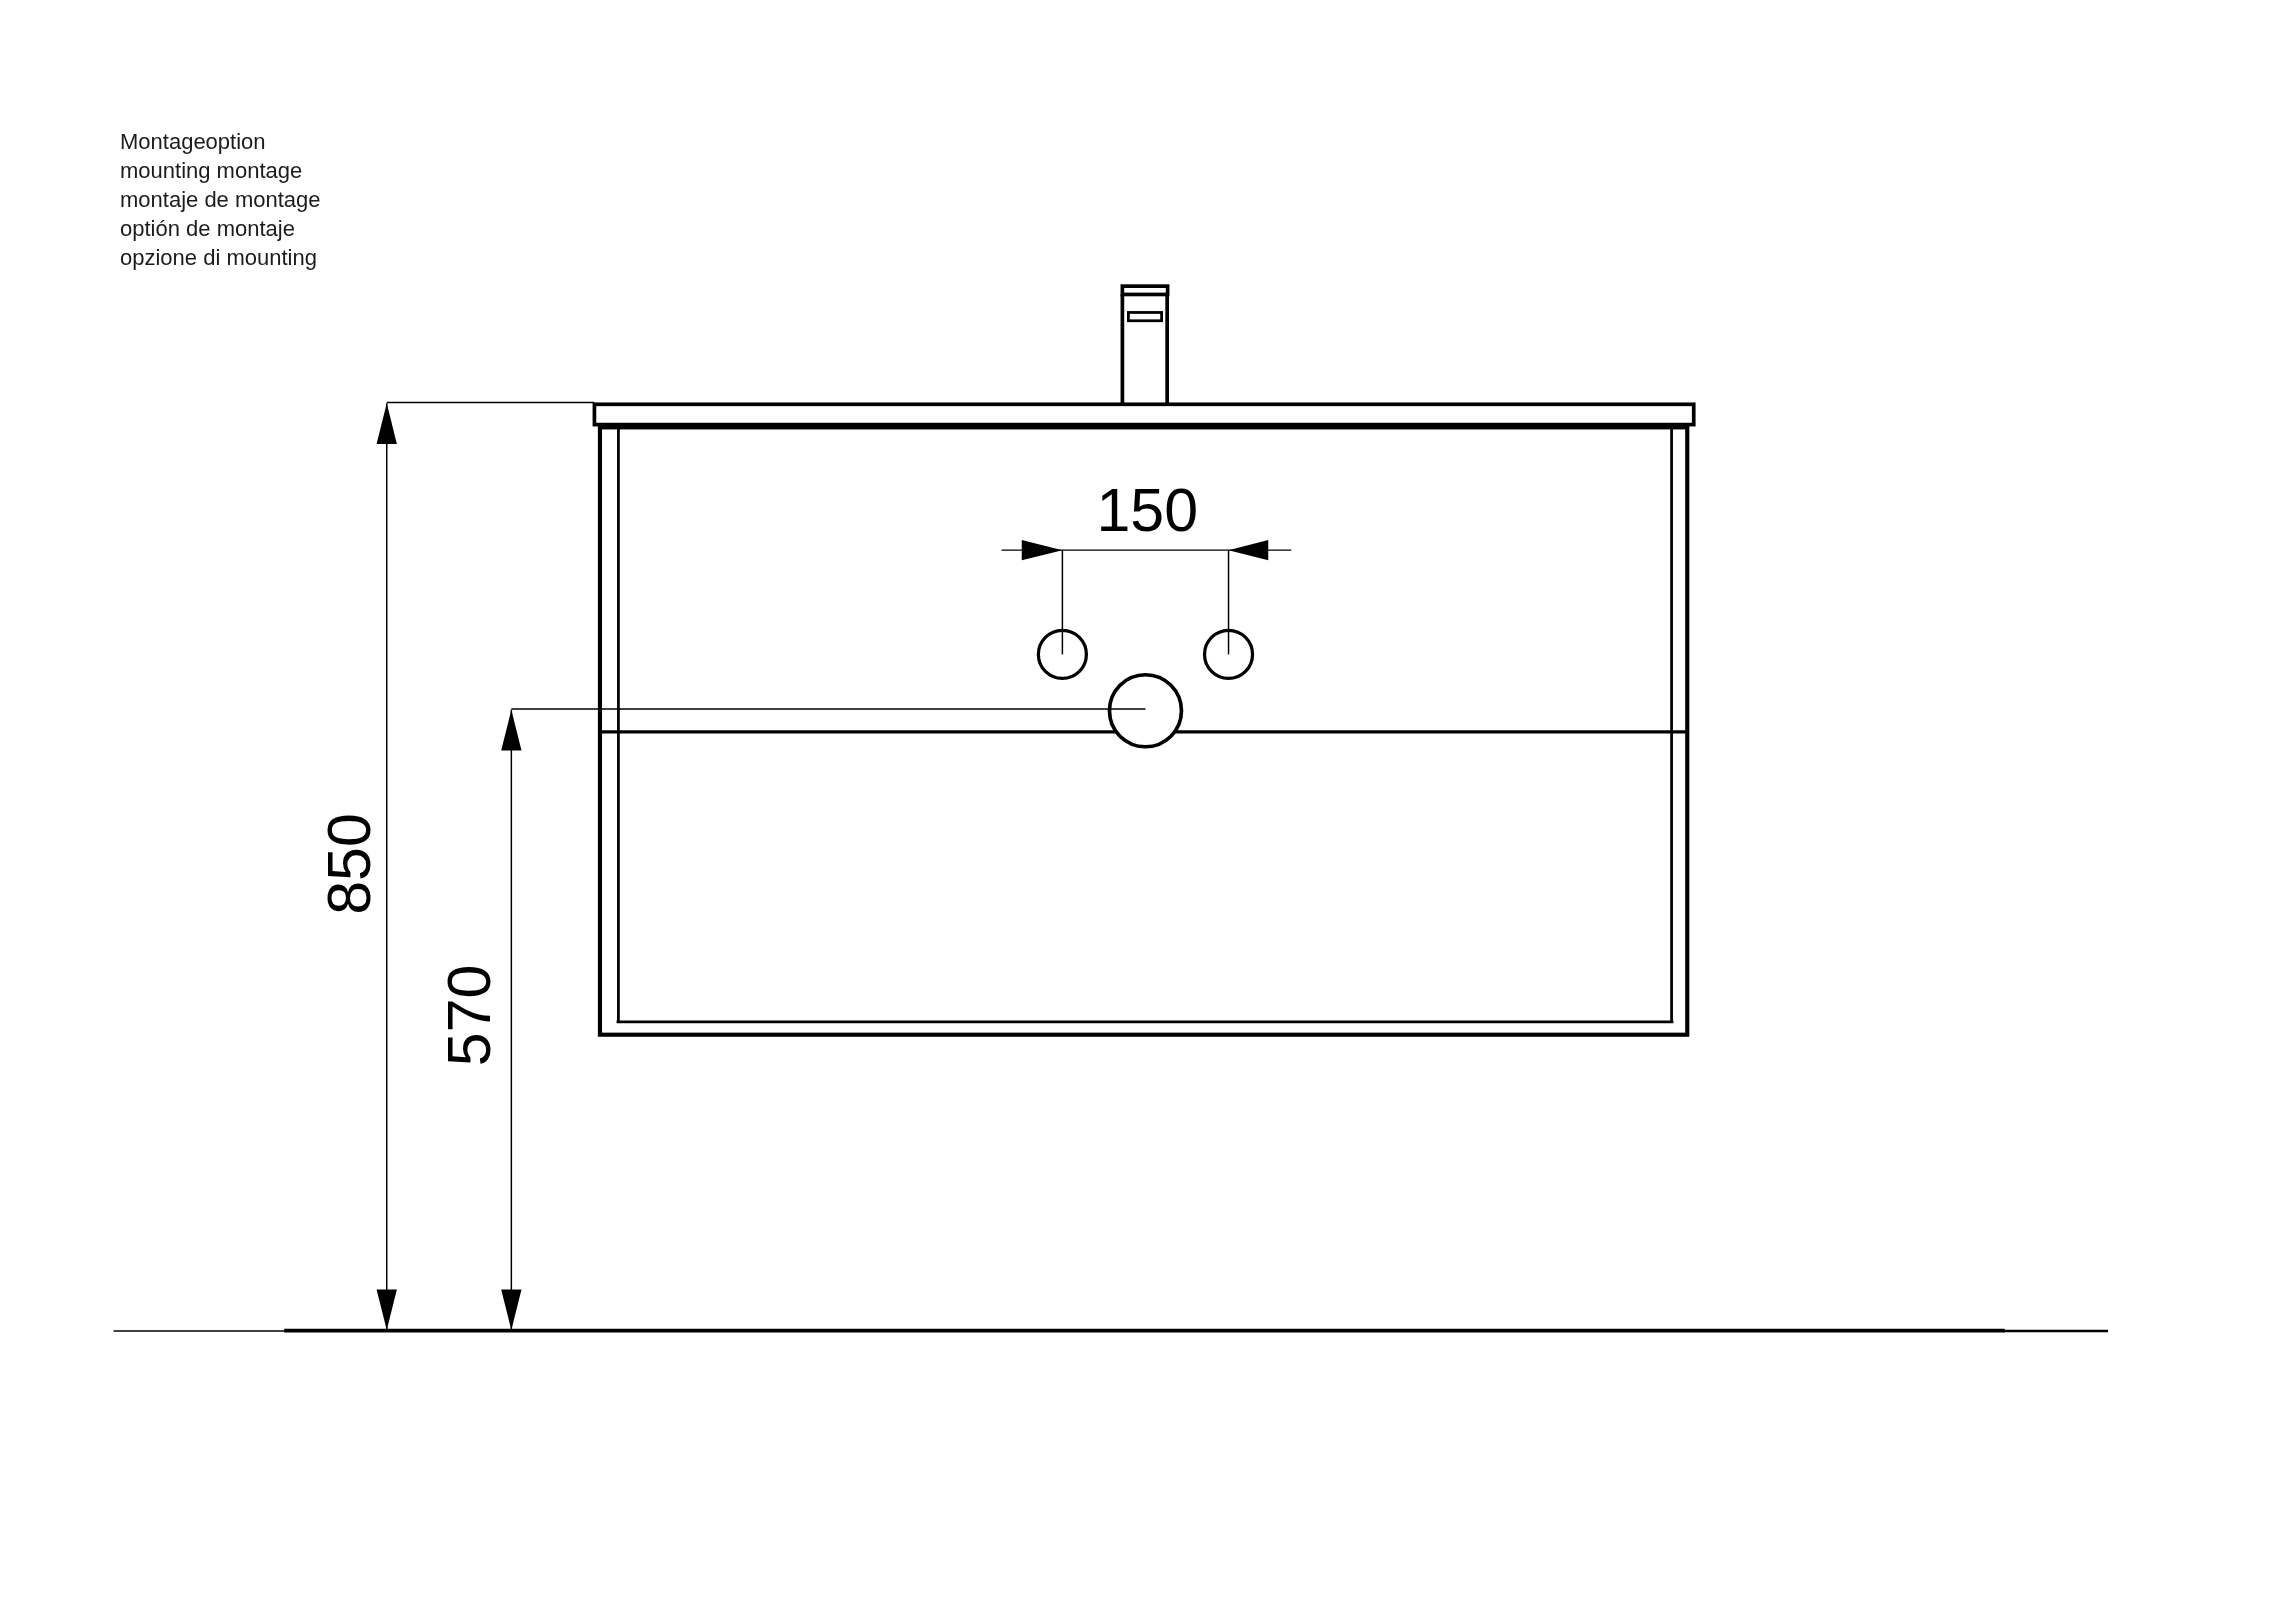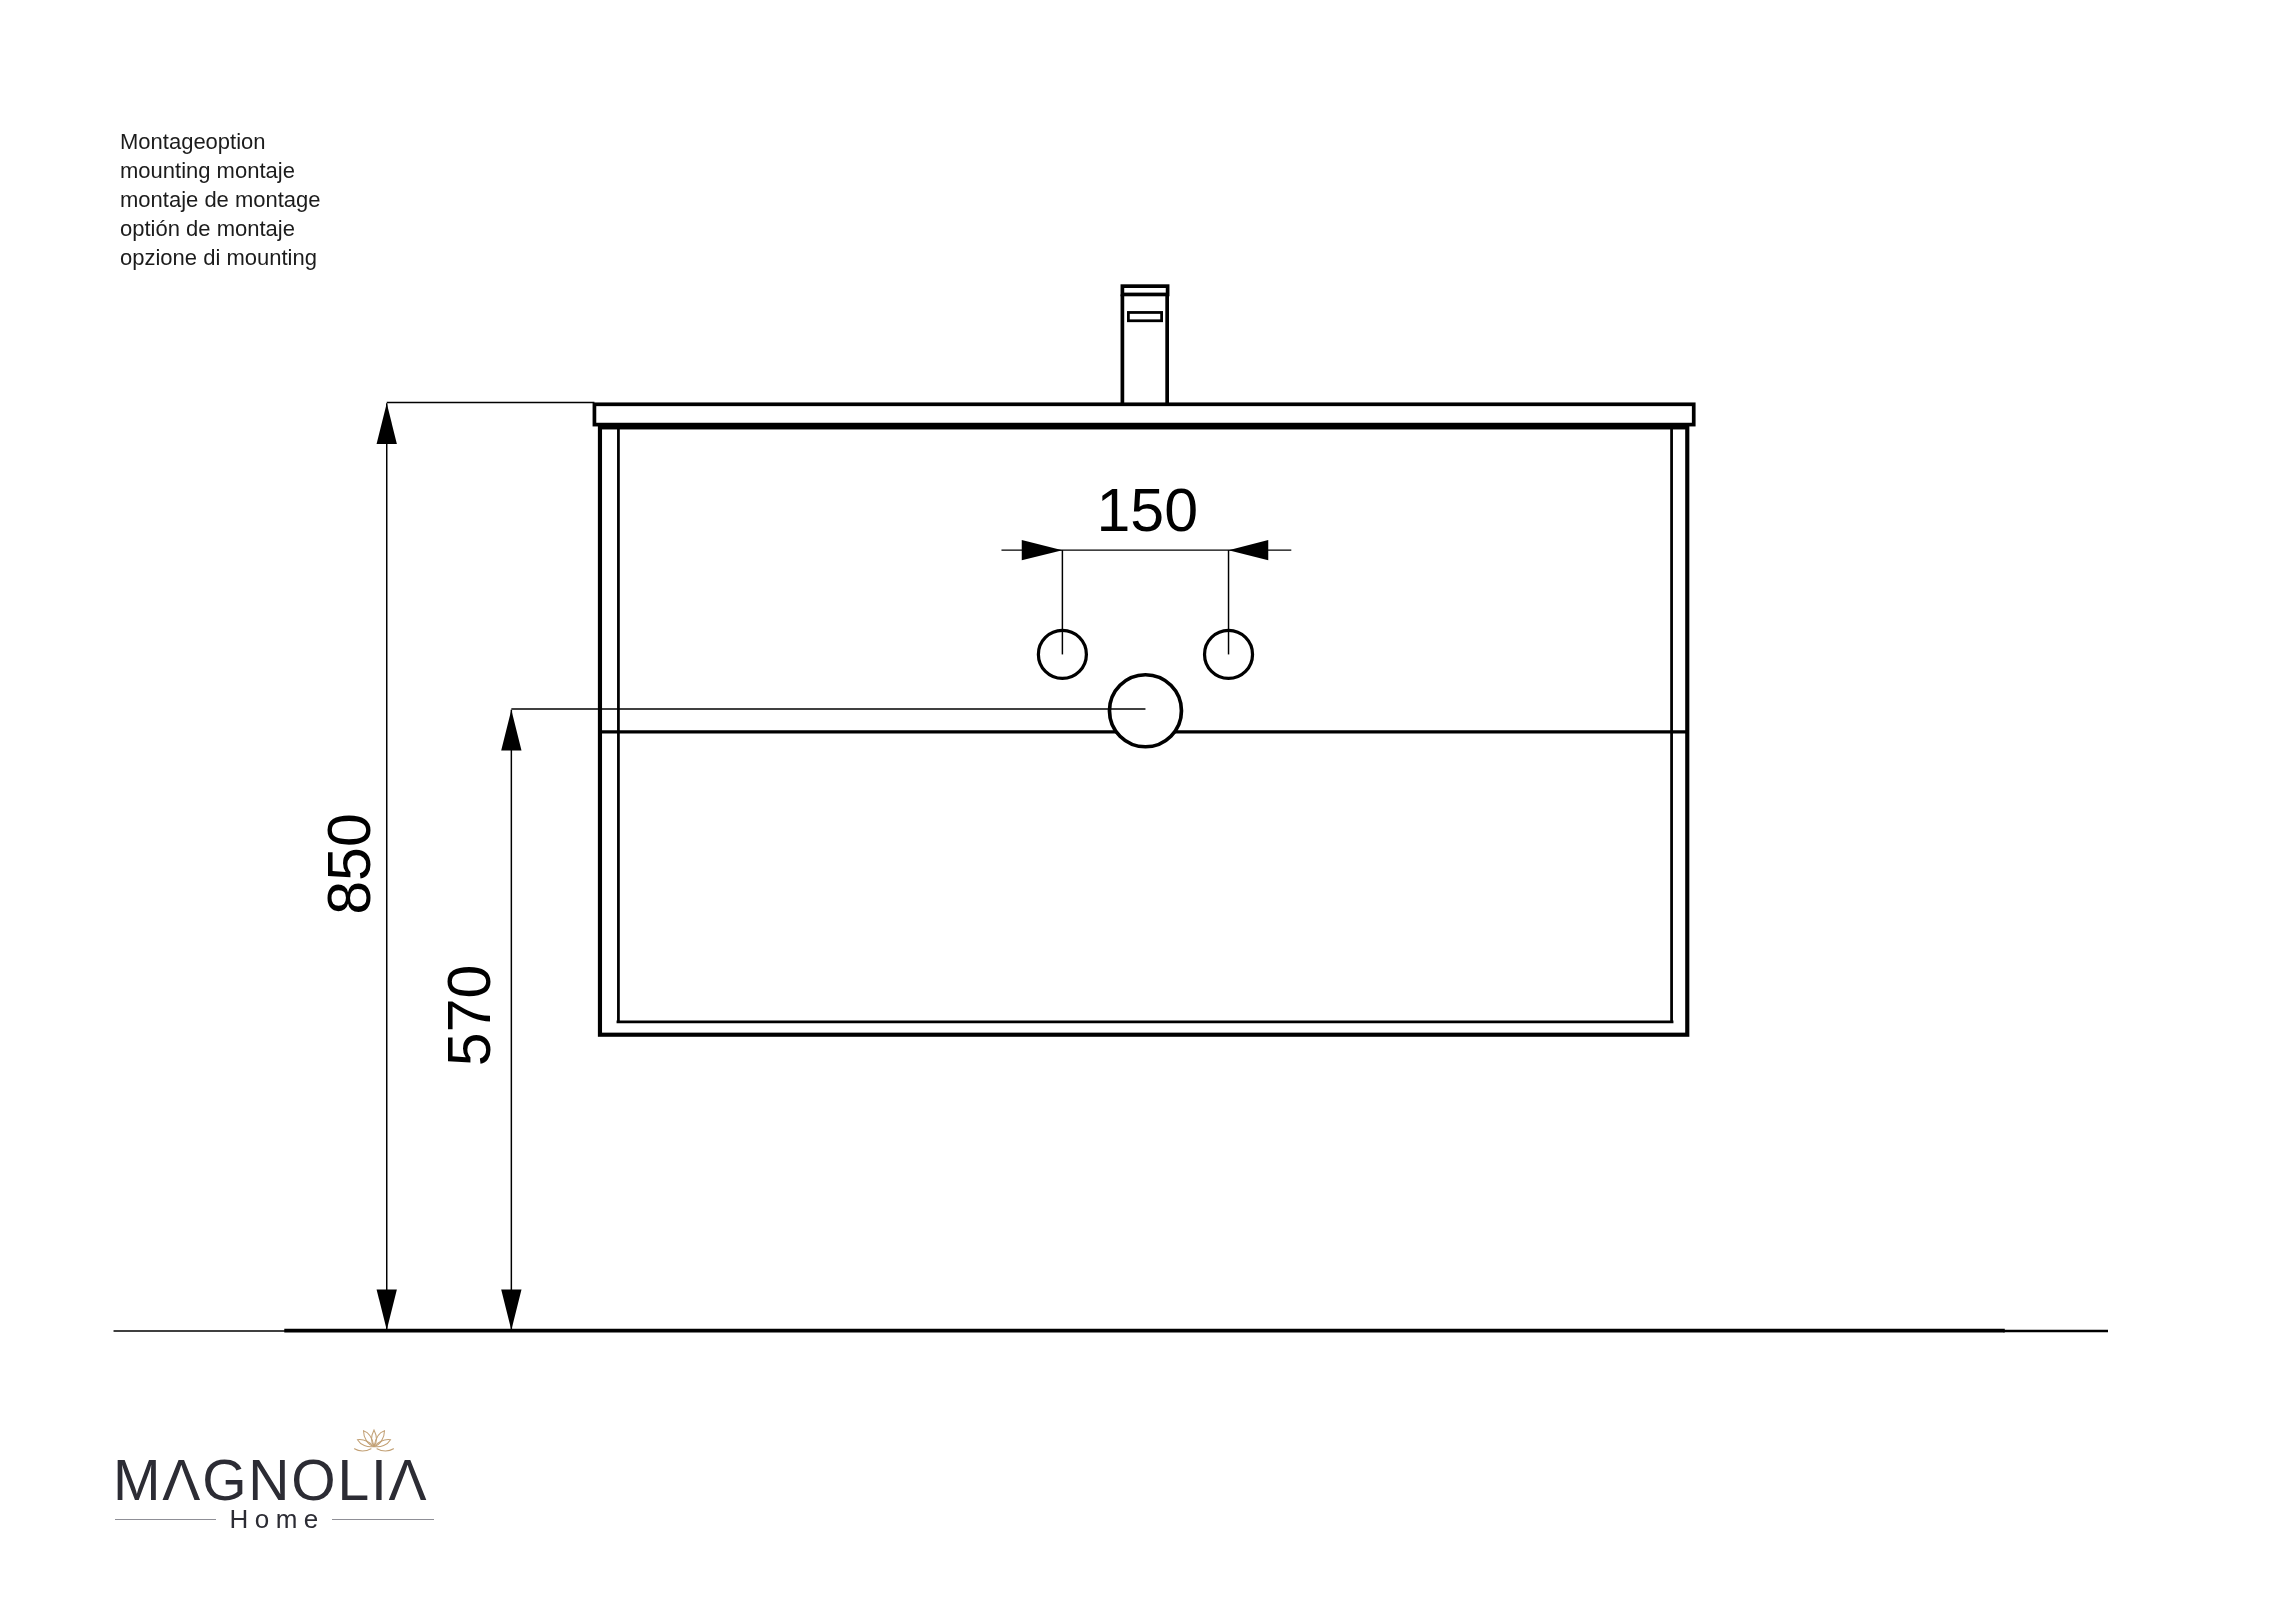--- a/index.html
+++ b/index.html
@@ -79,21 +79,21 @@
     fill: #000000;
   }
 </style>
 </head>
 <body>
 
 <div class="page">
 
   <div class="info-block">
     <div>Montageoption</div>
-    <div>mounting montaje</div>
+    <div>mounting montage</div>
     <div>montaje de montage</div>
     <div>optión de montaje</div>
     <div>opzione di mounting</div>
   </div>
 
   <svg class="drawing-svg" width="2290" height="1619" viewBox="0 0 2481 1754">
 
     <g>
       <line x1="123" y1="1442" x2="312" y2="1442" stroke="#000" stroke-width="1.6"></line>
       <line x1="308" y1="1441.5" x2="2172" y2="1441.5" stroke="#000" stroke-width="4"></line>
@@ -139,34 +139,15 @@
       <line x1="1331" y1="596" x2="1331" y2="709" stroke="#000" stroke-width="1.6"></line>
       <polygon points="1151,596 1107,585 1107,607" fill="#000"></polygon>
       <polygon points="1331,596 1374,585 1374,607" fill="#000"></polygon>
       <text class="dim-text" x="1243" y="575" text-anchor="middle">150</text>
     </g>
 
     <circle cx="1241" cy="770" r="39" fill="#ffffff" stroke="#000" stroke-width="4"></circle>
     <line x1="554" y1="768" x2="1241" y2="768" stroke="#000" stroke-width="1.6"></line>
   </svg>
 
-  <div class="logo-block">
-    <svg class="logo-flower" viewBox="0 0 60 44">
-      <g fill="none" stroke="#c2a075" stroke-width="1.4" stroke-linecap="round">
-        <path d="M30,4 C26,12 25.5,20 30,26 C34.5,20 34,12 30,4 Z"></path>
-        <path d="M30,26 C28,15 23,7 16,5 C16,15 22,24 30,26 Z"></path>
-        <path d="M30,26 C32,15 37,7 44,5 C44,15 38,24 30,26 Z"></path>
-        <path d="M30,26 C23,19 15,16 8,17 C12,24 21,27.5 30,26 Z"></path>
-        <path d="M30,26 C37,19 45,16 52,17 C48,24 39,27.5 30,26 Z"></path>
-        <path d="M26,29 C19,33 10,33 4,29"></path>
-        <path d="M34,29 C41,33 50,33 56,29"></path>
-      </g>
-    </svg>
-    <div class="logo-brand">MΛGNOLIΛ</div>
-    <div class="logo-subrow">
-      <div class="logo-rule"></div>
-      <div class="logo-subtitle">Home</div>
-      <div class="logo-rule"></div>
-    </div>
-  </div>
 
 </div>
 
 
 </body></html>

